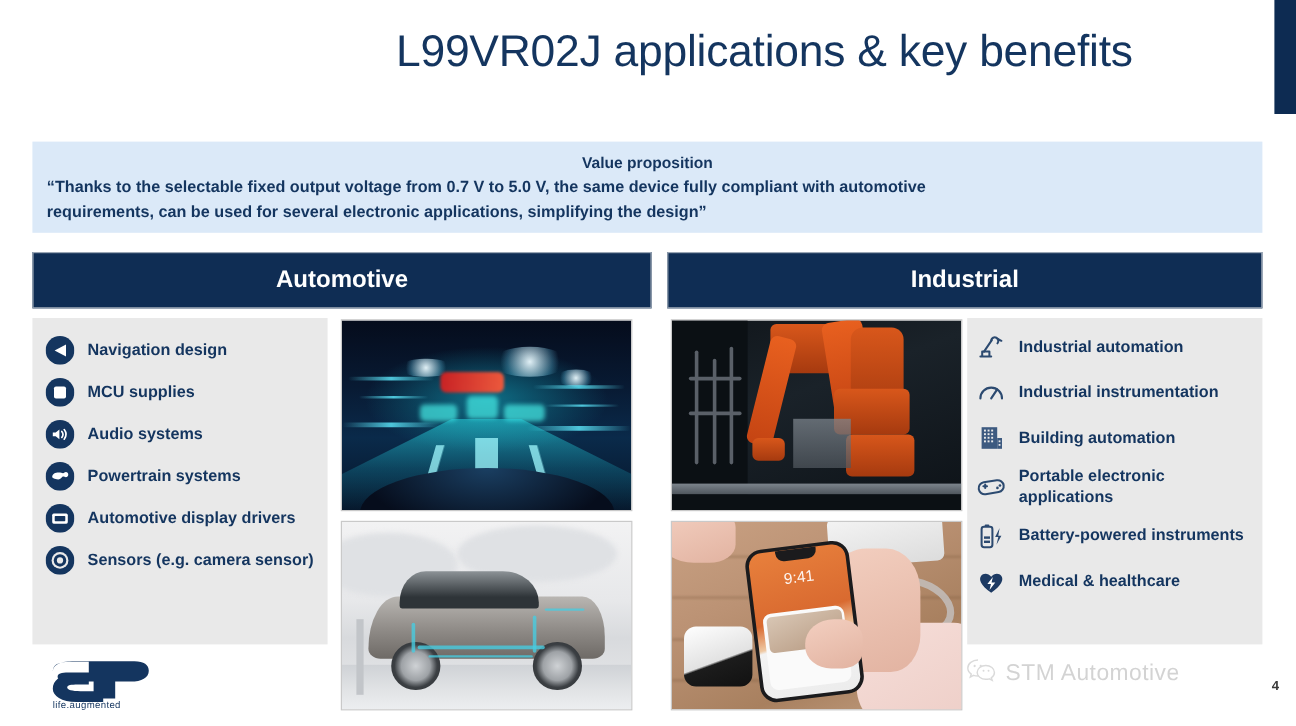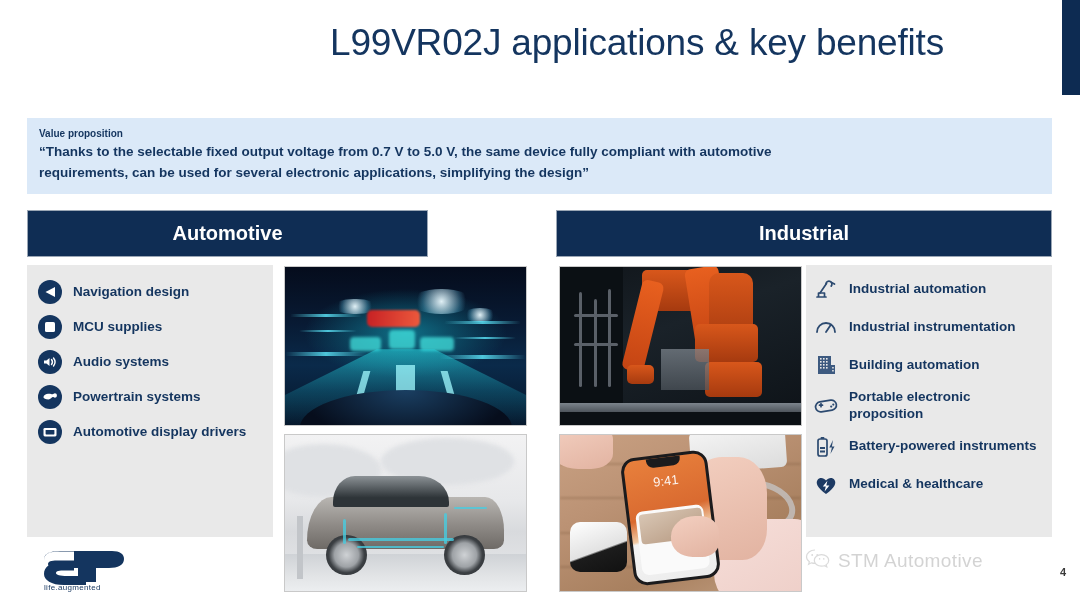--- a/index.html
+++ b/index.html
@@ -49,24 +49,25 @@
   .value-box {
     position: absolute;
     left: 27px;
     top: 118px;
     width: 1025px;
     height: 76px;
     background: #dbe9f8;
     padding: 9px 12px 0 12px;
   }
   .value-title {
-    font-size: 10px;
+    font-size: 13px;
     font-weight: bold;
     color: #14355f;
     line-height: 1.42;
+    text-align: center;
   }
   .value-quote {
     font-size: 13.5px;
     font-weight: bold;
     color: #14355f;
     line-height: 1.48;
     margin-top: 1px;
   }
 
   
@@ -76,21 +77,21 @@
     height: 47px;
     background: #0f2d54;
     color: #ffffff;
     font-size: 20px;
     font-weight: bold;
     display: flex;
     align-items: center;
     justify-content: center;
     border: 1px solid #9aa6b5;
   }
-  .col-header.left  { left: 27px;  width: 401px; }
+  .col-header.left  { left: 27px;  width: 516px; }
   .col-header.right { left: 556px; width: 496px; }
 
   
   .list-panel {
     position: absolute;
     top: 265px;
     background: #e9e9e9;
   }
   .list-panel.left  { left: 27px;  width: 246px; height: 272px; padding: 14px 6px 0 10px; }
   .list-panel.right { left: 806px; width: 246px; height: 272px; padding: 10px 6px 0 6px; }
@@ -470,20 +471,31 @@
       <span class="li-icon">
         <svg width="24" height="24" viewBox="0 0 24 24">
             <circle cx="12" cy="12" r="12" fill="#14355f"></circle>
             <rect x="5.5" y="8" width="13" height="8.4" rx="1.3" fill="#fff"></rect>
             <rect x="7.6" y="10" width="8.8" height="4.4" rx="0.6" fill="#14355f"></rect>
           </svg>
       </span>
       <span class="li-label">Automotive display drivers</span>
     </div>
 
+    <div class="li">
+      <span class="li-icon">
+        <svg width="24" height="24" viewBox="0 0 24 24">
+            <circle cx="12" cy="12" r="12" fill="#14355f"></circle>
+            <circle cx="12" cy="12" r="7" fill="#e9e9e9"></circle>
+            <circle cx="12" cy="12" r="5.2" fill="#14355f"></circle>
+            <circle cx="12" cy="12" r="2.6" fill="#e9e9e9"></circle>
+          </svg>
+      </span>
+      <span class="li-label">Sensors (e.g. camera sensor)</span>
+    </div>
 
   </div>
 
   <div class="list-panel right">
 
     <div class="li">
       <span class="li-icon">
         <svg width="26" height="26" viewBox="0 0 26 26" fill="none" stroke="#2c4a70" stroke-width="1.7" stroke-linecap="round" stroke-linejoin="round">
           <path d="M4 21 h9 M5.5 21 v-4 h6 v4"></path>
           <path d="M7 17 L13.5 7.5"></path>
@@ -532,21 +544,21 @@
 
     <div class="li">
       <span class="li-icon">
         <svg width="26" height="26" viewBox="0 0 26 26" fill="none" stroke="#2c4a70" stroke-width="1.7" stroke-linejoin="round">
           <rect x="2.5" y="8" width="21" height="10" rx="5" transform="rotate(-9 13 13)"></rect>
           <path d="M6.5 12.2 h3 M8 10.7 v3" stroke-linecap="round"></path>
           <circle cx="18.2" cy="13.6" r="1.1" fill="#2c4a70" stroke="none"></circle>
           <circle cx="20.3" cy="11.6" r="1.1" fill="#2c4a70" stroke="none"></circle>
         </svg>
       </span>
-      <span class="li-label">Portable electronic proposition</span>
+      <span class="li-label">Portable electronic applications</span>
     </div>
 
     <div class="li">
       <span class="li-icon">
         <svg width="26" height="26" viewBox="0 0 26 26">
           <rect x="5" y="5" width="9" height="17" rx="2" fill="none" stroke="#2c4a70" stroke-width="1.7"></rect>
           <rect x="7.6" y="3" width="3.8" height="2" rx="0.7" fill="#2c4a70"></rect>
           <rect x="7" y="13" width="5" height="2" fill="#2c4a70"></rect>
           <rect x="7" y="16.5" width="5" height="2" fill="#2c4a70"></rect>
           <path d="M20 6 L16.3 13.5 h2.6 L17.4 20 L21.5 12.4 h-2.6 Z" fill="#2c4a70"></path>

